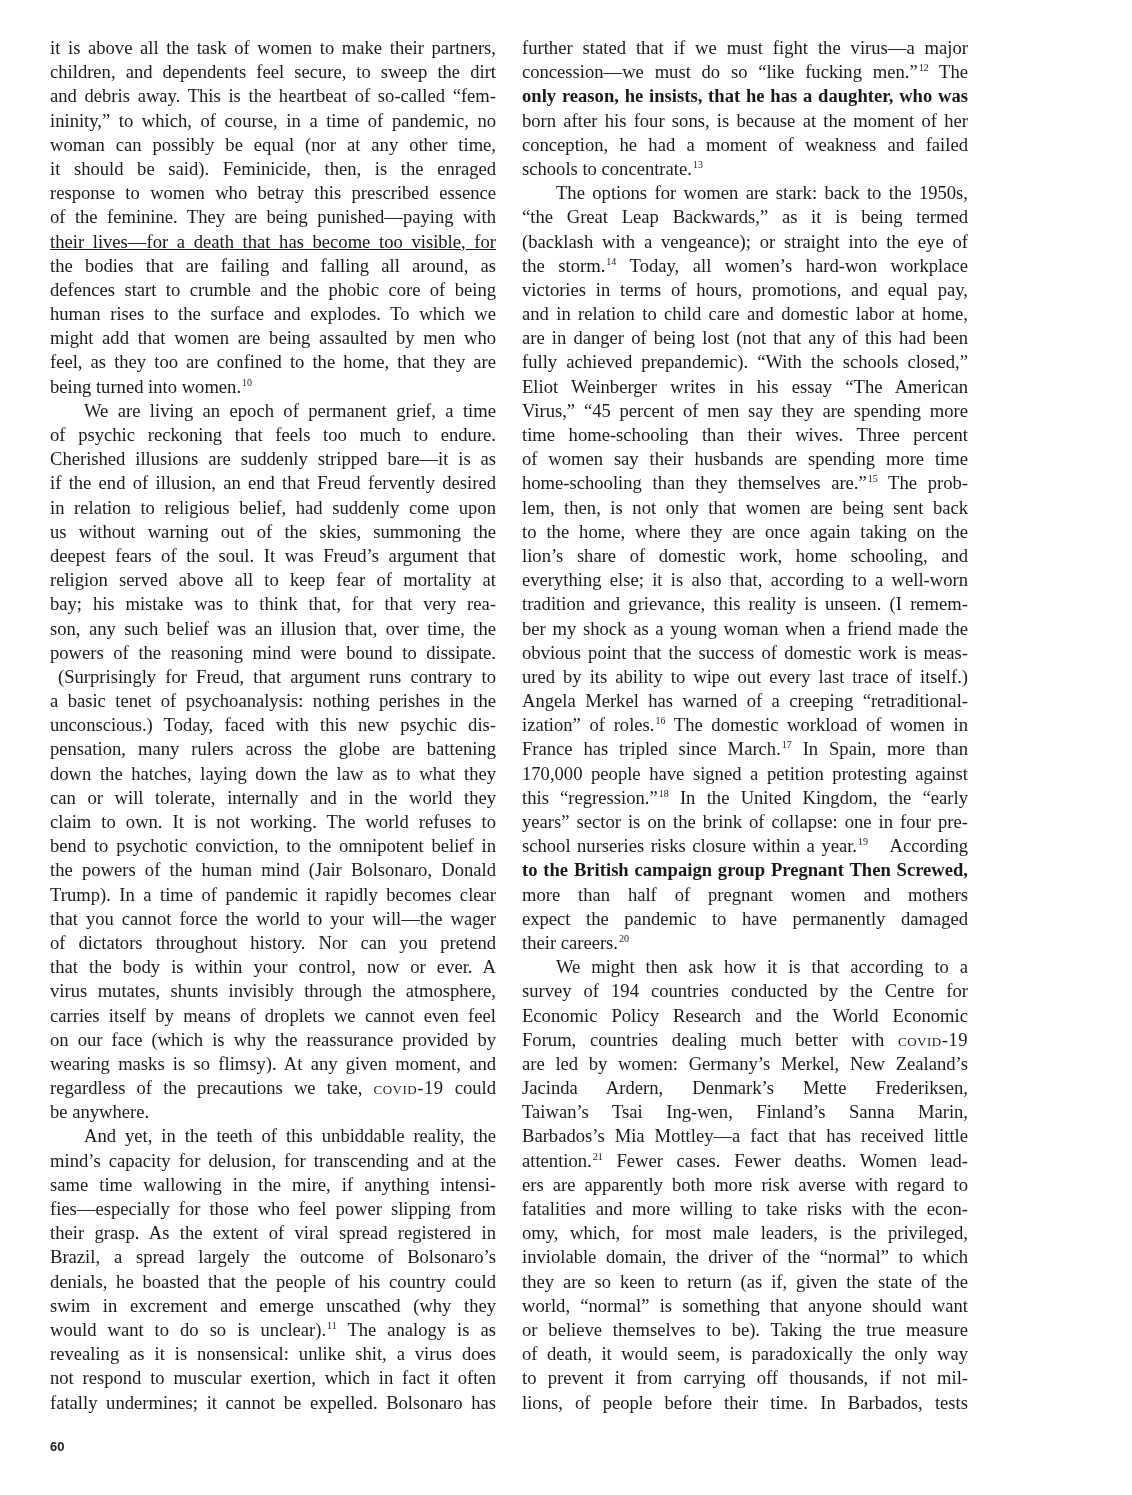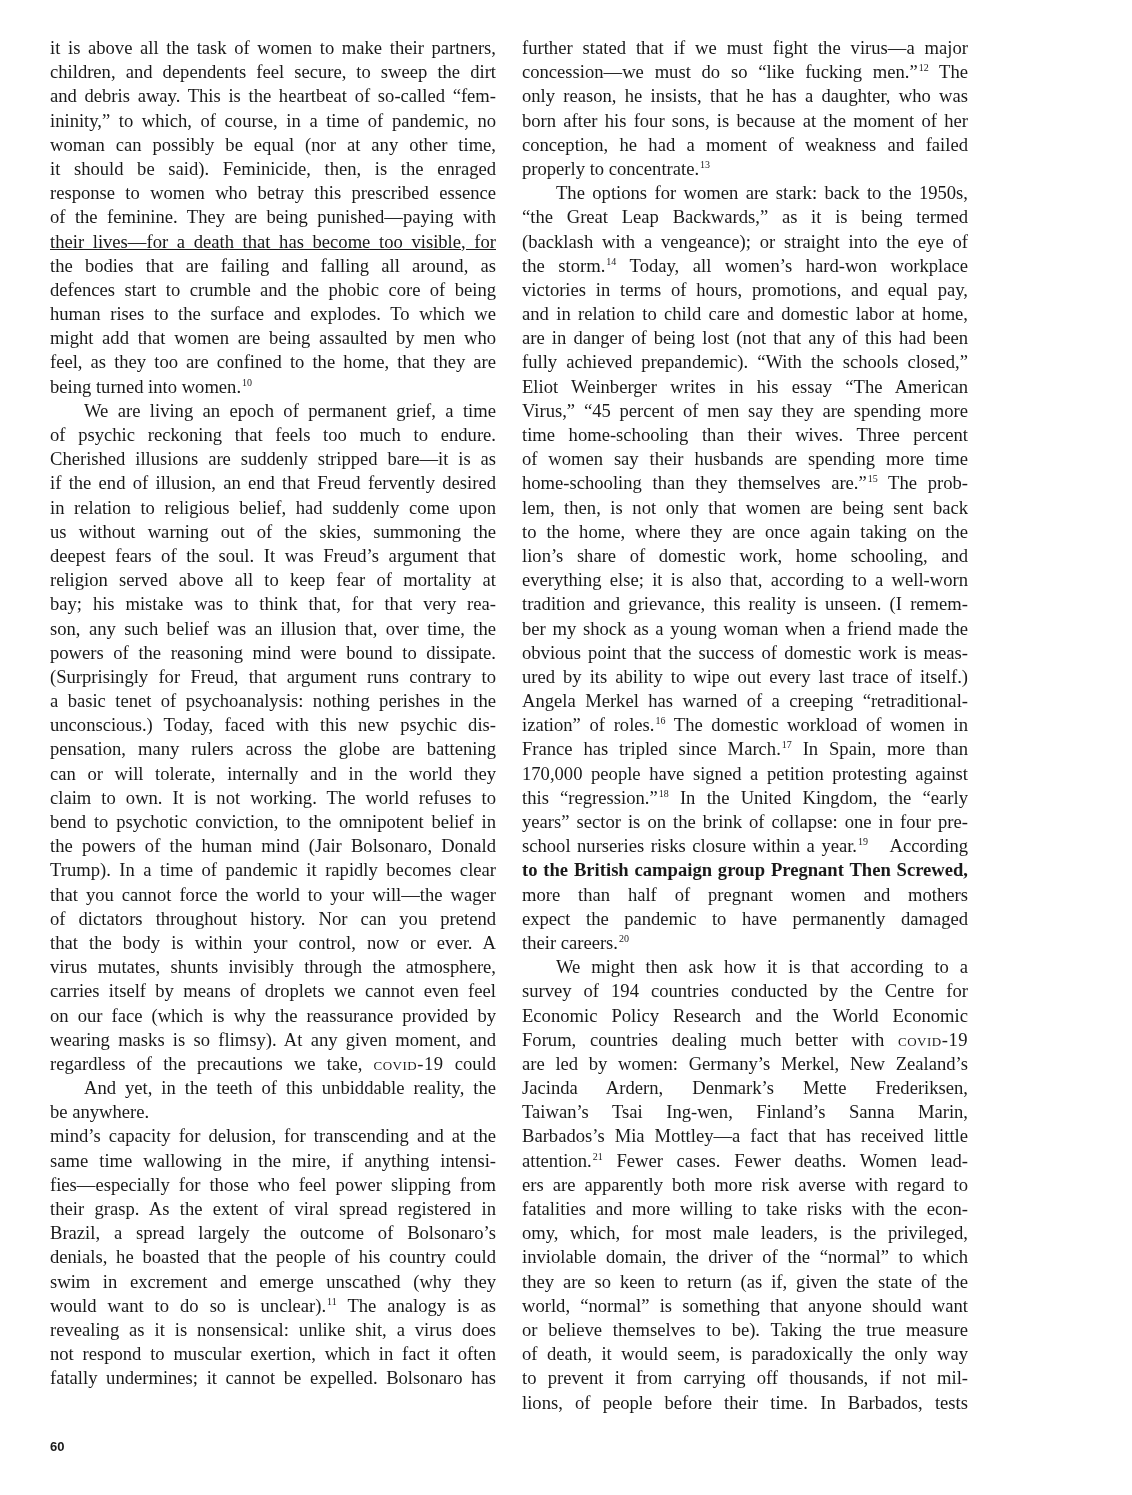--- a/index.html
+++ b/index.html
@@ -51,58 +51,59 @@
       <div class="line"><span style="white-space: pre;">of psychic reckoning that feels too much to endure.</span></div>
       <div class="line"><span style="white-space: pre;">Cherished illusions are suddenly stripped bare—it is as</span></div>
       <div class="line"><span style="white-space: pre;">if the end of illusion, an end that Freud fervently desired</span></div>
       <div class="line"><span style="white-space: pre;">in relation to religious belief, had suddenly come upon</span></div>
       <div class="line"><span style="white-space: pre;">us without warning out of the skies, summoning the</span></div>
       <div class="line"><span style="white-space: pre;">deepest fears of the soul. It was Freud’s argument that</span></div>
       <div class="line"><span style="white-space: pre;">religion served above all to keep fear of mortality at</span></div>
       <div class="line"><span style="white-space: pre;">bay; his mistake was to think that, for that very rea-</span></div>
       <div class="line"><span style="white-space: pre;">son, any such belief was an illusion that, over time, the</span></div>
       <div class="line"><span style="white-space: pre;">powers of the reasoning mind were bound to dissipate.</span></div>
-      <div class="line"><span style="white-space: pre;">(Surprisingly for Freud, that argument runs contrary to</span></div>
+      <div class="line"><span style="white-space: pre; margin-left: 8px;">(Surprisingly for Freud, that argument runs contrary to</span></div>
       <div class="line"><span style="white-space: pre;">a basic tenet of psychoanalysis: nothing perishes in the</span></div>
       <div class="line"><span style="white-space: pre;">unconscious.) Today, faced with this new psychic dis-</span></div>
       <div class="line"><span style="white-space: pre;">pensation, many rulers across the globe are battening</span></div>
+      <div class="line"><span style="white-space: pre;">down the hatches, laying down the law as to what they</span></div>
       <div class="line"><span style="white-space: pre;">can or will tolerate, internally and in the world they</span></div>
       <div class="line"><span style="white-space: pre;">claim to own. It is not working. The world refuses to</span></div>
       <div class="line"><span style="white-space: pre;">bend to psychotic conviction, to the omnipotent belief in</span></div>
       <div class="line"><span style="white-space: pre;">the powers of the human mind (Jair Bolsonaro, Donald</span></div>
       <div class="line"><span style="white-space: pre;">Trump). In a time of pandemic it rapidly becomes clear</span></div>
       <div class="line"><span style="white-space: pre;">that you cannot force the world to your will—the wager</span></div>
       <div class="line"><span style="white-space: pre;">of dictators throughout history. Nor can you pretend</span></div>
       <div class="line"><span style="white-space: pre; margin-top: 32px;">that the body is within your control, now or ever. A</span></div>
       <div class="line"><span style="white-space: pre; margin-top: 48px;">virus mutates, shunts invisibly through the atmosphere,</span></div>
       <div class="line"><span style="white-space: pre;">carries itself by means of droplets we cannot even feel</span></div>
       <div class="line"><span style="white-space: pre;">on our face (which is why the reassurance provided by</span></div>
       <div class="line"><span style="white-space: pre;">wearing masks is so flimsy). At any given moment, and</span></div>
       <div class="line"><span style="white-space: pre;">regardless of the precautions we take, </span><span class="sc">covid-19</span><span style="white-space: pre;"> could</span></div>
+      <div class="line last"><span style="white-space: pre;">be anywhere.</span></div>
       <div class="line indent"><span style="white-space: pre;">And yet, in the teeth of this unbiddable reality, the</span></div>
-      <div class="line last"><span style="white-space: pre;">be anywhere.</span></div>
       <div class="line"><span style="white-space: pre;">mind’s capacity for delusion, for transcending and at the</span></div>
       <div class="line"><span style="white-space: pre;">same time wallowing in the mire, if anything intensi-</span></div>
       <div class="line"><span style="white-space: pre;">fies—especially for those who feel power slipping from</span></div>
       <div class="line"><span style="white-space: pre;">their grasp. As the extent of viral spread registered in</span></div>
       <div class="line"><span style="white-space: pre;">Brazil, a spread largely the outcome of Bolsonaro’s</span></div>
       <div class="line"><span style="white-space: pre;">denials, he boasted that the people of his country could</span></div>
       <div class="line"><span style="white-space: pre;">swim in excrement and emerge unscathed (why they</span></div>
       <div class="line"><span style="white-space: pre;">would want to do so is unclear).</span><sup class="fn">11</sup><span style="white-space: pre;"> The analogy is as</span></div>
       <div class="line"><span style="white-space: pre;">revealing as it is nonsensical: unlike shit, a virus does</span></div>
       <div class="line"><span style="white-space: pre;">not respond to muscular exertion, which in fact it often</span></div>
       <div class="line"><span style="white-space: pre;">fatally undermines; it cannot be expelled. Bolsonaro has</span></div>
     </div>
   <div class="column col-right">
       <div class="line"><span style="white-space: pre;">further stated that if we must fight the virus—a major</span></div>
       <div class="line"><span style="white-space: pre;">concession—we must do so “like fucking men.”</span><sup class="fn">12</sup><span style="white-space: pre;"> The</span></div>
-      <div class="line"><span style="white-space: pre;">only reason, he insists, that he has a daughter, who was</span></div>
+      <div class="line"><span style="white-space: pre; font-weight: bold;">only reason, he insists, that he has a daughter, who was</span></div>
       <div class="line"><span style="white-space: pre;">born after his four sons, is because at the moment of her</span></div>
       <div class="line"><span style="white-space: pre;">conception, he had a moment of weakness and failed</span></div>
-      <div class="line last"><span style="white-space: pre;">properly to concentrate.</span><sup class="fn">13</sup></div>
+      <div class="line last"><span style="white-space: pre;">schools to concentrate.</span><sup class="fn">13</sup></div>
       <div class="line indent"><span style="white-space: pre;">The options for women are stark: back to the 1950s,</span></div>
       <div class="line"><span style="white-space: pre;">“the Great Leap Backwards,” as it is being termed</span></div>
       <div class="line"><span style="white-space: pre;">(backlash with a vengeance); or straight into the eye of</span></div>
       <div class="line"><span style="white-space: pre;">the storm.</span><sup class="fn">14</sup><span style="white-space: pre;"> Today, all women’s hard-won workplace</span></div>
       <div class="line"><span style="white-space: pre;">victories in terms of hours, promotions, and equal pay,</span></div>
       <div class="line"><span style="white-space: pre; margin-top: 35px;">and in relation to child care and domestic labor at home,</span></div>
       <div class="line"><span style="white-space: pre;">are in danger of being lost (not that any of this had been</span></div>
       <div class="line"><span style="white-space: pre;">fully achieved prepandemic). “With the schools closed,”</span></div>
       <div class="line"><span style="white-space: pre;">Eliot Weinberger writes in his essay “The American</span></div>
       <div class="line"><span style="white-space: pre;">Virus,” “45 percent of men say they are spending more</span></div>

